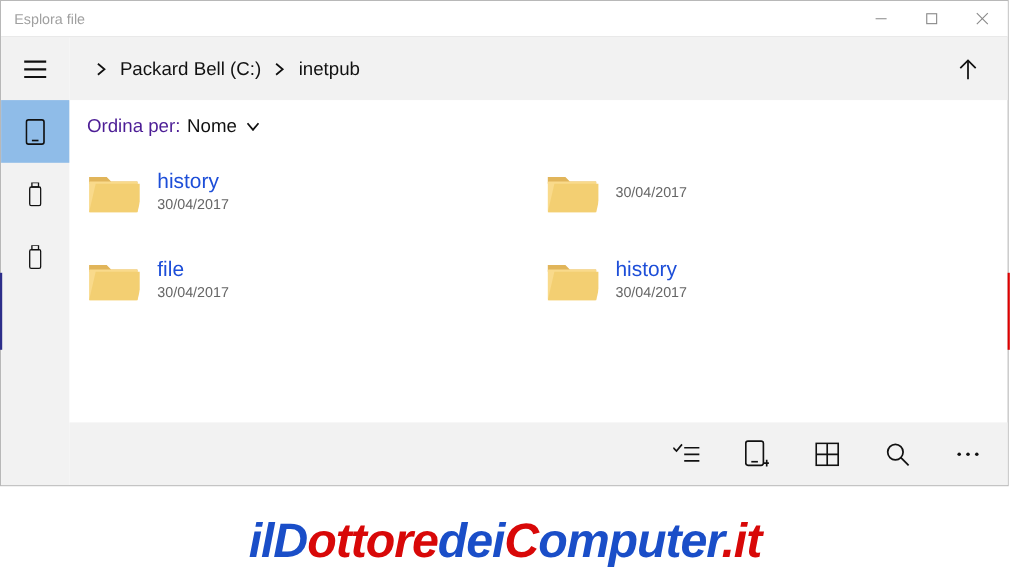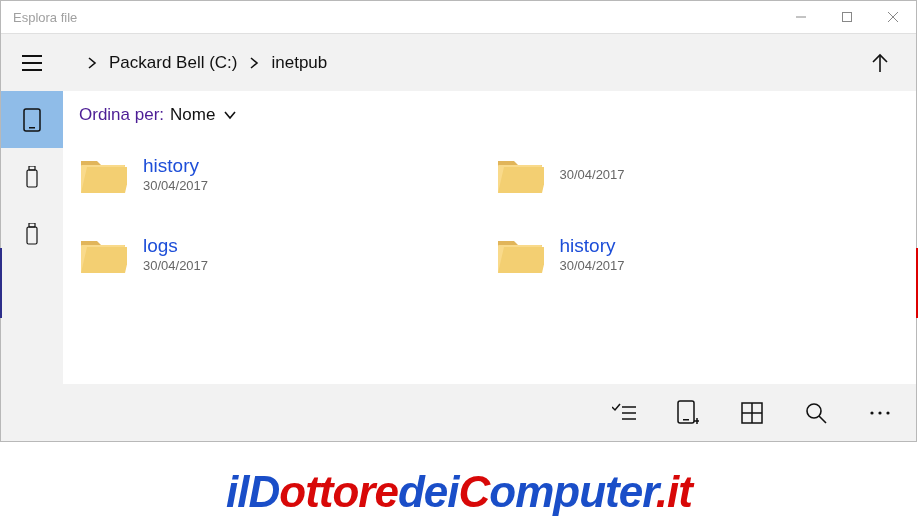--- a/index.html
+++ b/index.html
@@ -289,21 +289,21 @@
 
         <div class="file-item">
           <div class="folder-icon">
             <svg width="48" height="40" viewBox="0 0 48 40">
               <path d="M2 6 h16 l4 4 h24 v2 H2 Z" fill="#e1b55a"></path>
               <rect x="2" y="10" width="44" height="28" rx="1" fill="#f9da8b"></rect>
               <path d="M2 38 L8 12 h44 l-6 26 Z" fill="#f3cf72"></path>
             </svg>
           </div>
           <div class="file-meta">
-            <span class="file-name">logs</span>
+            <span class="file-name">file</span>
             <span class="file-date">30/04/2017</span>
           </div>
         </div>
 
         <div class="file-item">
           <div class="folder-icon">
             <svg width="48" height="40" viewBox="0 0 48 40">
               <path d="M2 6 h16 l4 4 h24 v2 H2 Z" fill="#e1b55a"></path>
               <rect x="2" y="10" width="44" height="28" rx="1" fill="#f9da8b"></rect>
               <path d="M2 38 L8 12 h44 l-6 26 Z" fill="#f3cf72"></path>

